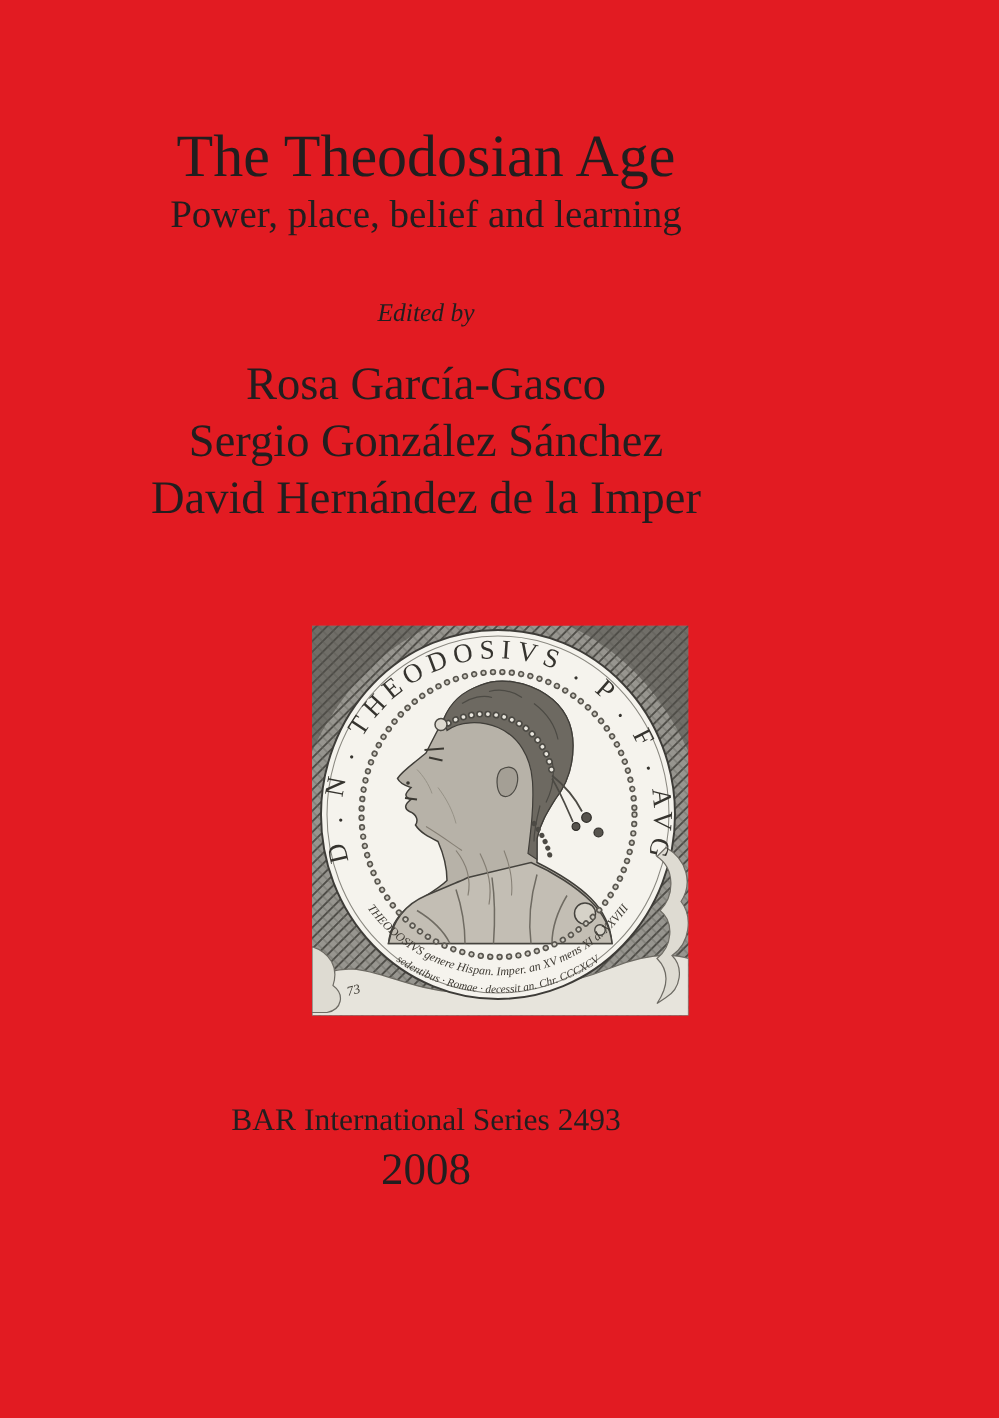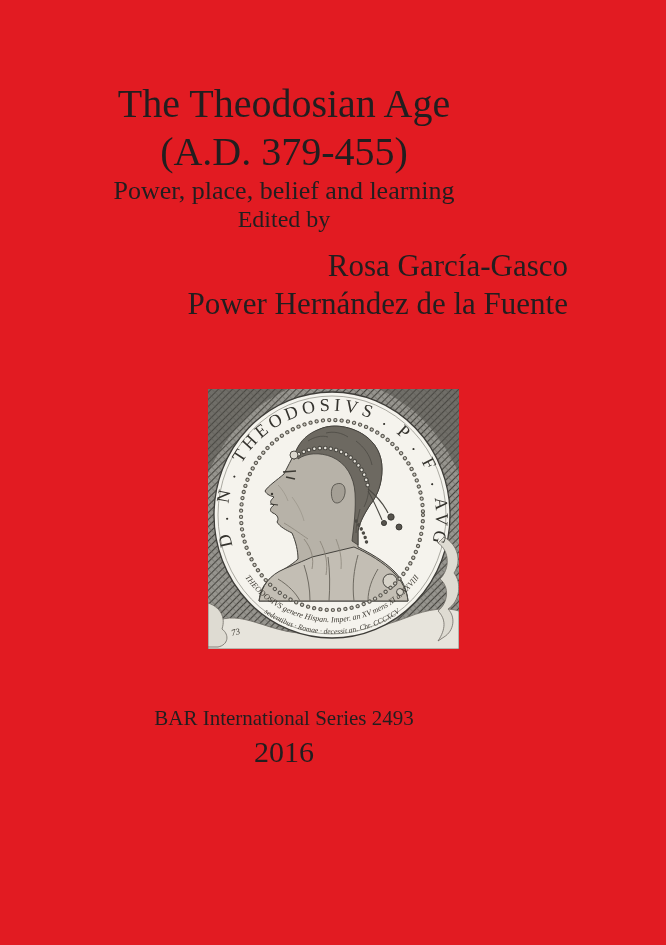--- a/index.html
+++ b/index.html
@@ -20,28 +20,29 @@
     padding-top: 80px;
     font-size: 40px;
     line-height: 48px;
     font-weight: normal;
   }
   .subtitle {
     font-size: 26px;
     line-height: 29px;
   }
   .edited-by {
-    font-size: 24px;
+    margin-top: 38px;
+    font-size: 17px;
     line-height: 28px;
+    font-style: italic;
   }
   .editors {
     margin-top: 14px;
     font-size: 31px;
     line-height: 38px;
-    text-align: right;
   }
   .coin-wrap {
     margin-top: 66px;
     width: 666px;
     display: flex;
     justify-content: center;
   }
   .coin-wrap svg { display: block; }
   .series {
     margin-top: 52px;
@@ -53,32 +54,32 @@
     line-height: 34px;
   }
 </style>
 </head>
 <body style="background: rgb(226, 27, 34);">
 
 <div class="cover" style="color: rgb(34, 30, 31);">
 
   <div class="title">
     <div>The Theodosian Age</div>
-    <div>(A.D. 379-455)</div>
   </div>
 
   <div class="subtitle">
     <div>Power, place, belief and learning</div>
   </div>
 
   <div class="edited-by">Edited by</div>
 
   <div class="editors">
     <div>Rosa García-Gasco</div>
-    <div>Power Hernández de la Fuente</div>
+    <div>Sergio González Sánchez</div>
+    <div>David Hernández de la Imper</div>
   </div>
 
   <div class="coin-wrap">
     <svg width="251" height="260" viewBox="0 0 251 260" xmlns="http://www.w3.org/2000/svg" role="img">
       <defs>
         <pattern id="xh" width="5" height="5" patternUnits="userSpaceOnUse" patternTransform="rotate(45 0 0)">
           <rect width="5" height="5" fill="#97958F"></rect>
           <line x1="2.5" y1="0" x2="2.5" y2="5" stroke="#45433E" stroke-width="1.1"></line>
           <line x1="0" y1="2.5" x2="5" y2="2.5" stroke="#6A6862" stroke-width="0.5"></line>
         </pattern>
@@ -183,15 +184,15 @@
         <textPath href="#arcCap1" startOffset="50%" text-anchor="middle">THEODOSIVS genere Hispan. Imper. an XV mens XI d. XXVIII</textPath>
       </text>
       <text font-size="7.5" font-style="italic" fill="#3E3A33" style="font-family:'Liberation Serif',serif;">
         <textPath href="#arcCap2" startOffset="50%" text-anchor="middle">sedentibus · Romae · decessit an. Chr. CCCXCV</textPath>
       </text>
       <text x="24" y="247" font-size="9" font-style="italic" fill="#3E3A33" transform="rotate(-14 24 247)" style="font-family:'Liberation Serif',serif;">73</text>
     </svg>
   </div>
 
   <div class="series">BAR International Series 2493</div>
-  <div class="year">2016</div>
+  <div class="year">2008</div>
 
 </div>
 
 </body></html>

